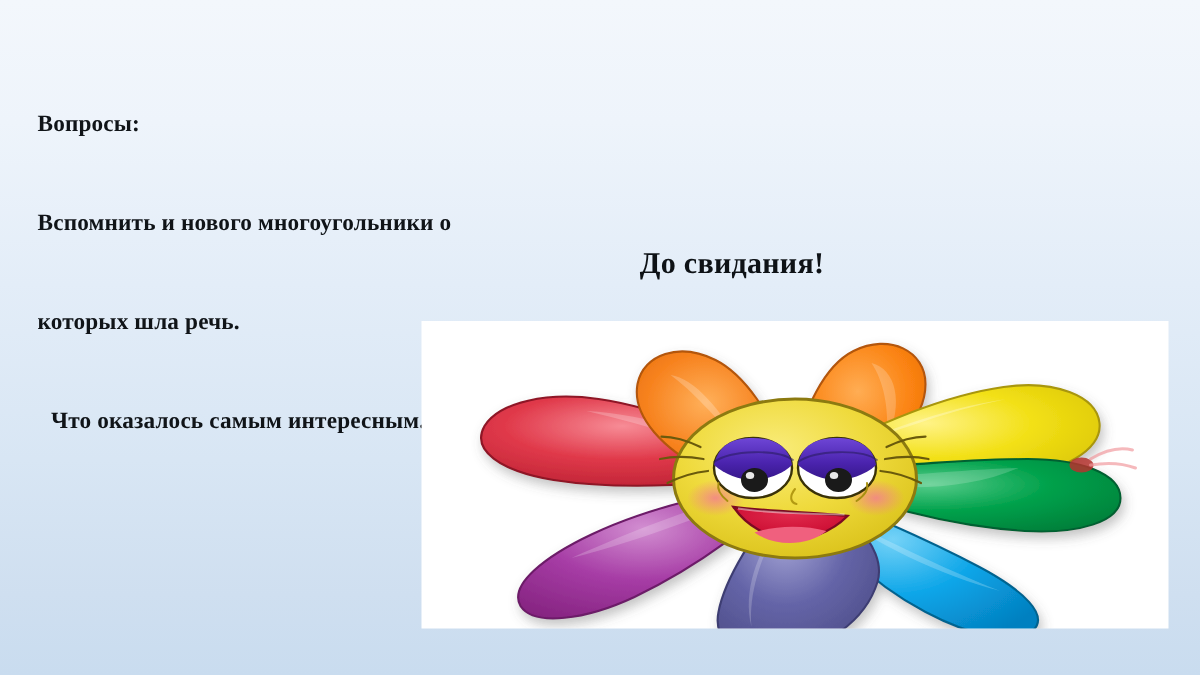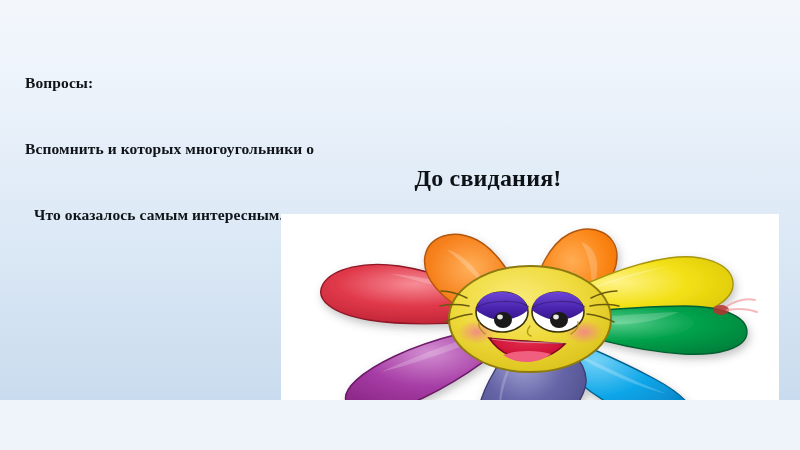--- a/index.html
+++ b/index.html
@@ -4,21 +4,21 @@
 <title>Slide</title>
 <style>
   html,body{margin:0;padding:0;}
   body{
     width:800px;height:450px;overflow:hidden;
     font-family:"Liberation Serif", serif;
     background:#eef4fa;
   }
   #slide{
     position:relative;
-    width:800px;height:400px;
+    width:800px;height:450px;
     background:linear-gradient(to bottom,#f3f7fc 0%,#eef4fb 18%,#e3edf8 42%,#d8e6f4 68%,#cfdff0 88%,#c9dcef 100%);
     overflow:hidden;
   }
 
   
   #questions{
     position:absolute;
     left:25px; top:28px;
     width:400px;
     font-family:"Liberation Serif", serif;
@@ -35,21 +35,21 @@
   
   #goodbye{
     position:absolute;
     left:0; top:165px;
     width:800px;
     text-align:center;
     padding-left:176px;
     box-sizing:border-box;
     font-family:"Liberation Serif", serif;
     font-weight:bold;
-    font-size:24px;
+    font-size:20px;
     color:#0e1216;
     letter-spacing:0.2px;
   }
 
   
   #picture{
     position:absolute;
     left:281px; top:214px;
     width:498px; height:205px;
     background:#ffffff;
@@ -60,21 +60,22 @@
   }
   #flowerSvg{display:block;width:100%;height:100%;}
 </style>
 </head>
 <body>
 
 <div id="slide">
 
   <div id="questions">
     <span class="ln">Вопросы:</span>
-    <span class="ln">Вспомнить и которых многоугольники о</span>
+    <span class="ln">Вспомнить и нового многоугольники о</span>
+    <span class="ln">которых шла речь.</span>
     <span class="ln indent"> Что оказалось самым интересным.</span>
   </div>
 
   <div id="goodbye">До свидания!</div>
 
   <div id="picture">
     <div id="flowerWrap">
       <svg id="flowerSvg" viewBox="0 0 498 205" preserveAspectRatio="xMidYMid meet">
         <defs>
           <radialGradient id="gOrangeL" cx="45%" cy="40%" r="70%">

